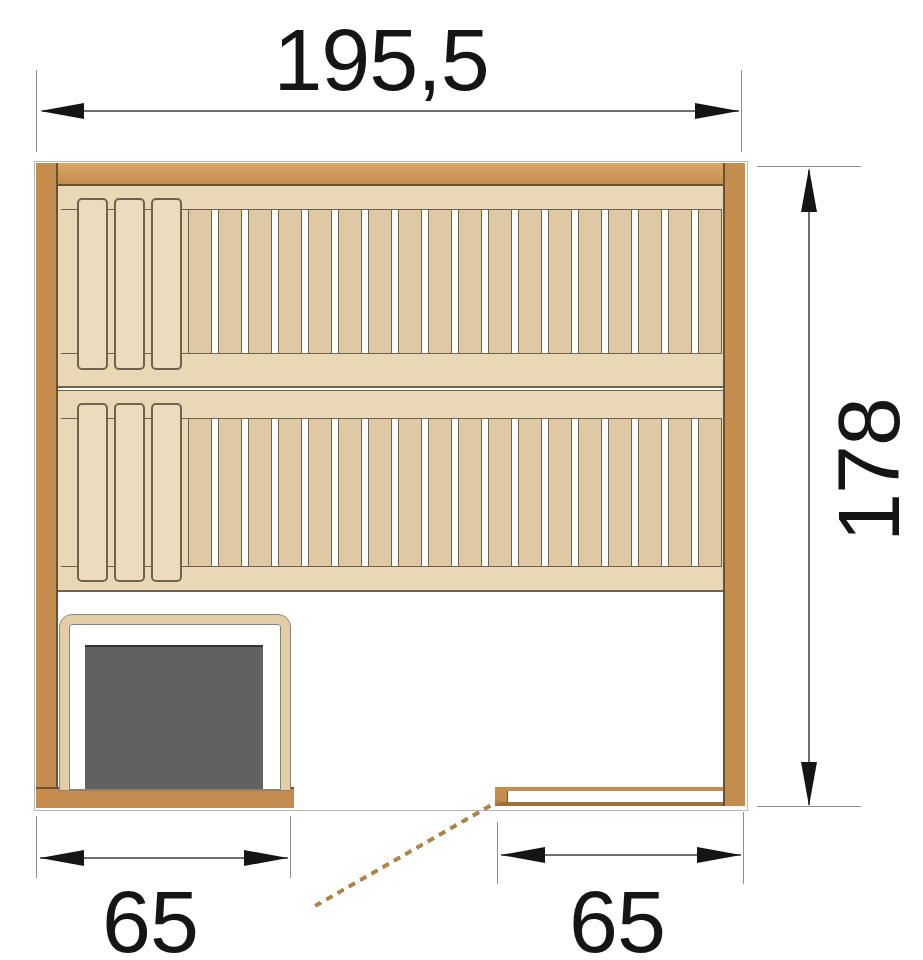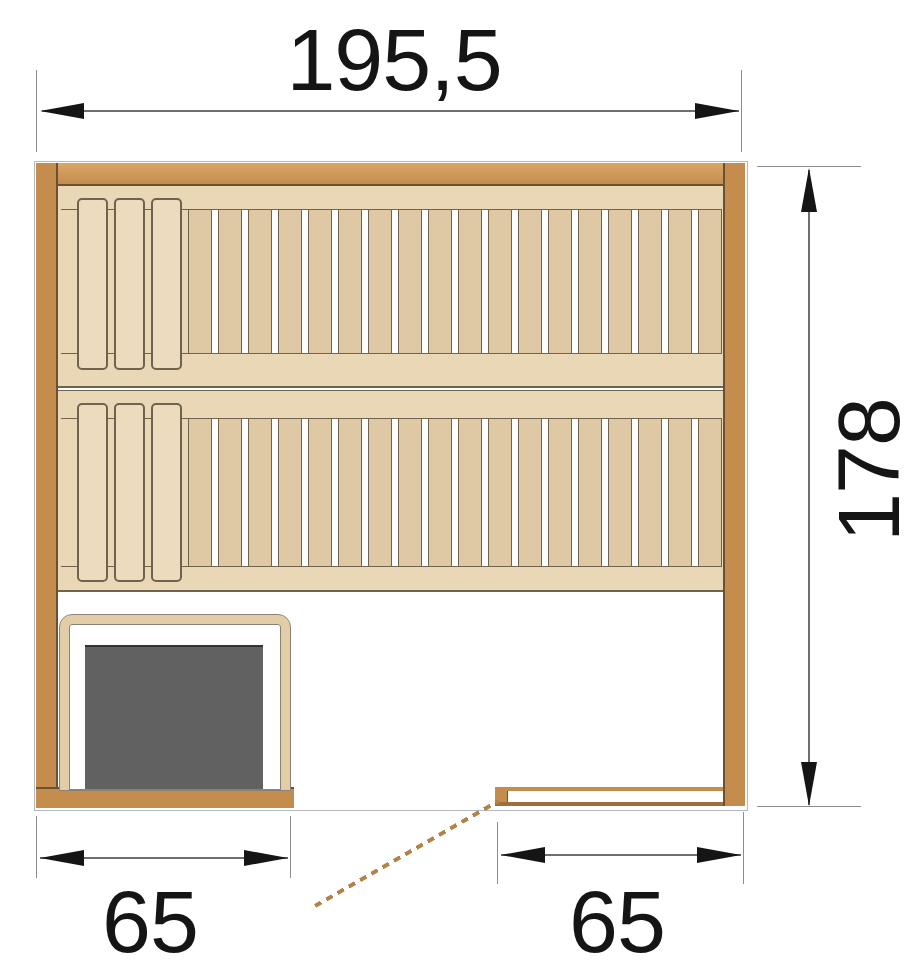--- a/index.html
+++ b/index.html
@@ -61,21 +61,21 @@
   .heater{position:absolute;left:85px;top:645px;width:178px;height:142px;
           background:var(--heater,#616161);border-top:2px solid #333;}
 
   .rot-label{transform:rotate(-90deg);}
 </style>
 </head>
 <body>
 
 <div class="stage" style="--wall: #c48d4e; --wall-light: #d9a766; --wall-dark: #9e6f3a; --wall-line: #6b5134; --bench-bg: #e9d7b6; --slat: #dfc9a4; --slat-wide: #ecdbbd; --line: #6f6350; --heater: #616161; --guard: #e3cda6; --guard-line: #8a8274; --door: #b08449; --dim-line: #6e6e6e; --dim-ext: #8c8c8c; --text: #151515; --outline: #b3b9c0;">
 
-  <div class="dim-label" style="left:244px;top:16px;width:300px;">195,5</div>
+  <div class="dim-label" style="left:231px;top:16px;width:300px;">195,5</div>
   <div class="ext" style="left:36px;top:70px;width:1px;height:82px;"></div>
   <div class="ext" style="left:741px;top:70px;width:1px;height:82px;"></div>
   <div class="dline" style="left:42px;top:110px;width:697px;height:2px;"></div>
   <div class="arrow left" style="left:40px;top:103px;"></div>
   <div class="arrow right" style="left:695px;top:103px;"></div>
 
   <div class="dim-label rot-label" style="left:769px;top:425px;width:200px;height:90px;line-height:90px;">178</div>
   <div class="ext" style="left:757px;top:166px;width:104px;height:1px;"></div>
   <div class="ext" style="left:757px;top:806px;width:104px;height:1px;"></div>
   <div class="dline" style="left:808px;top:170px;width:2px;height:635px;"></div>

